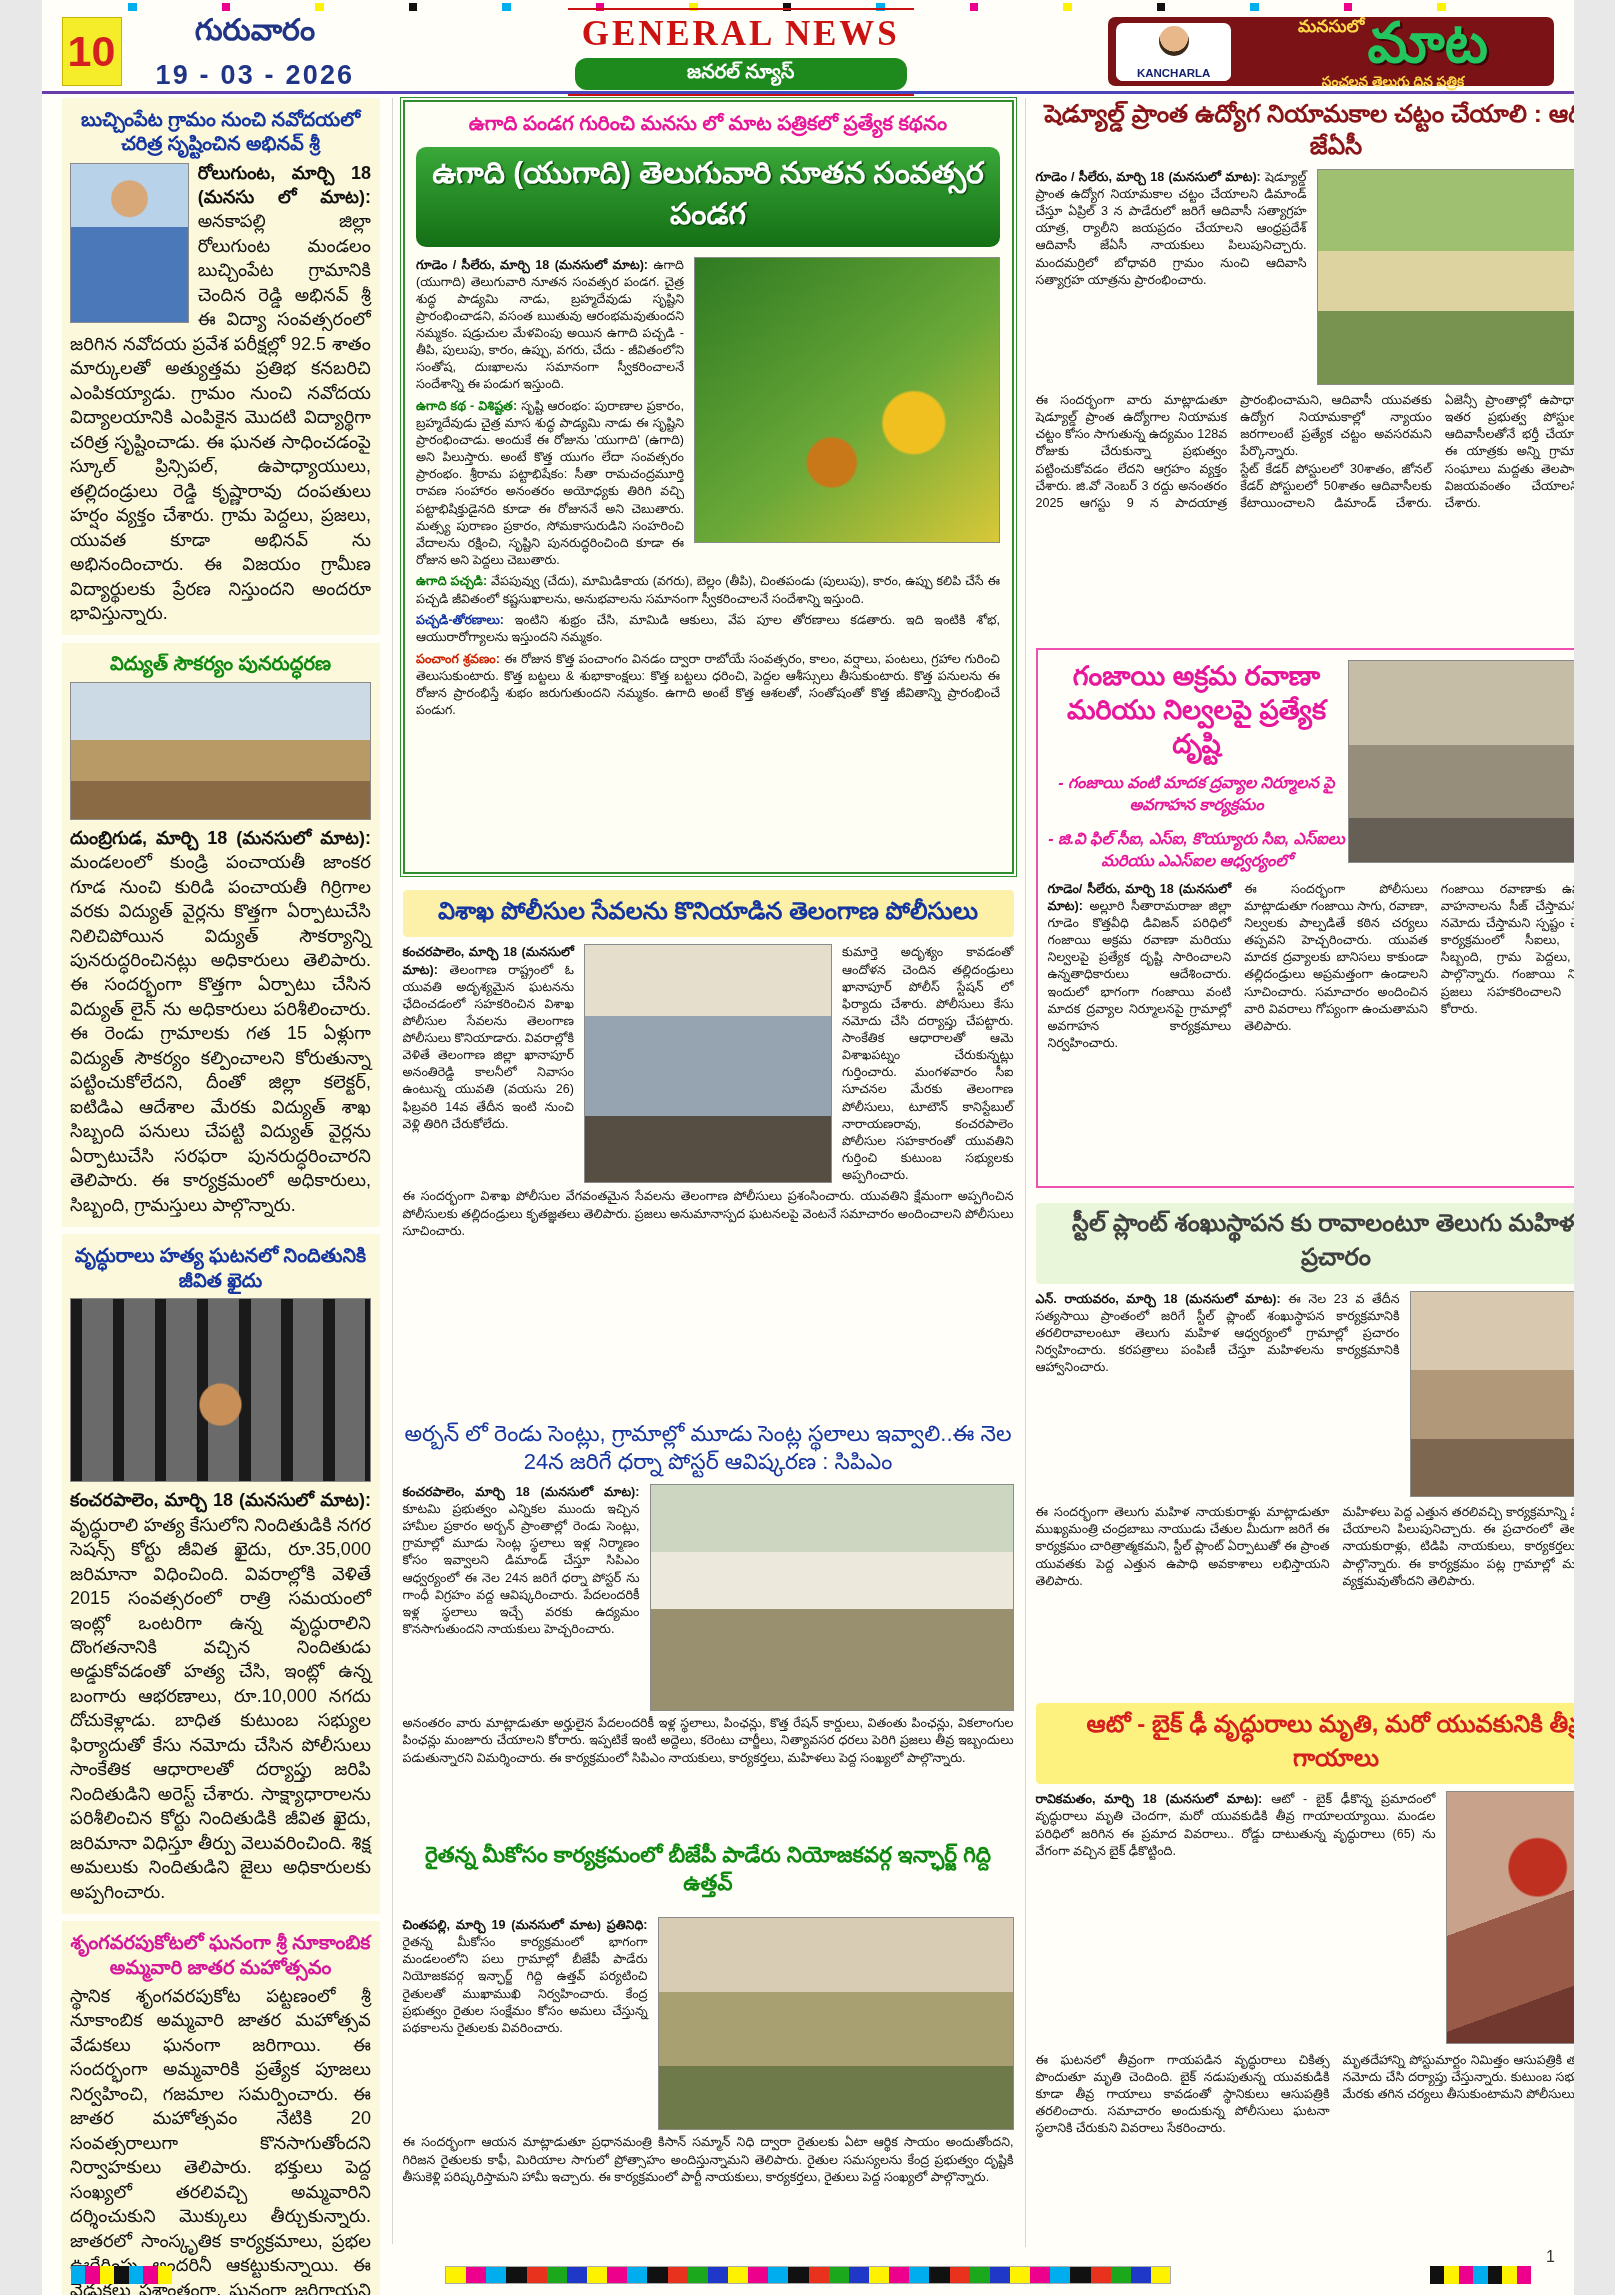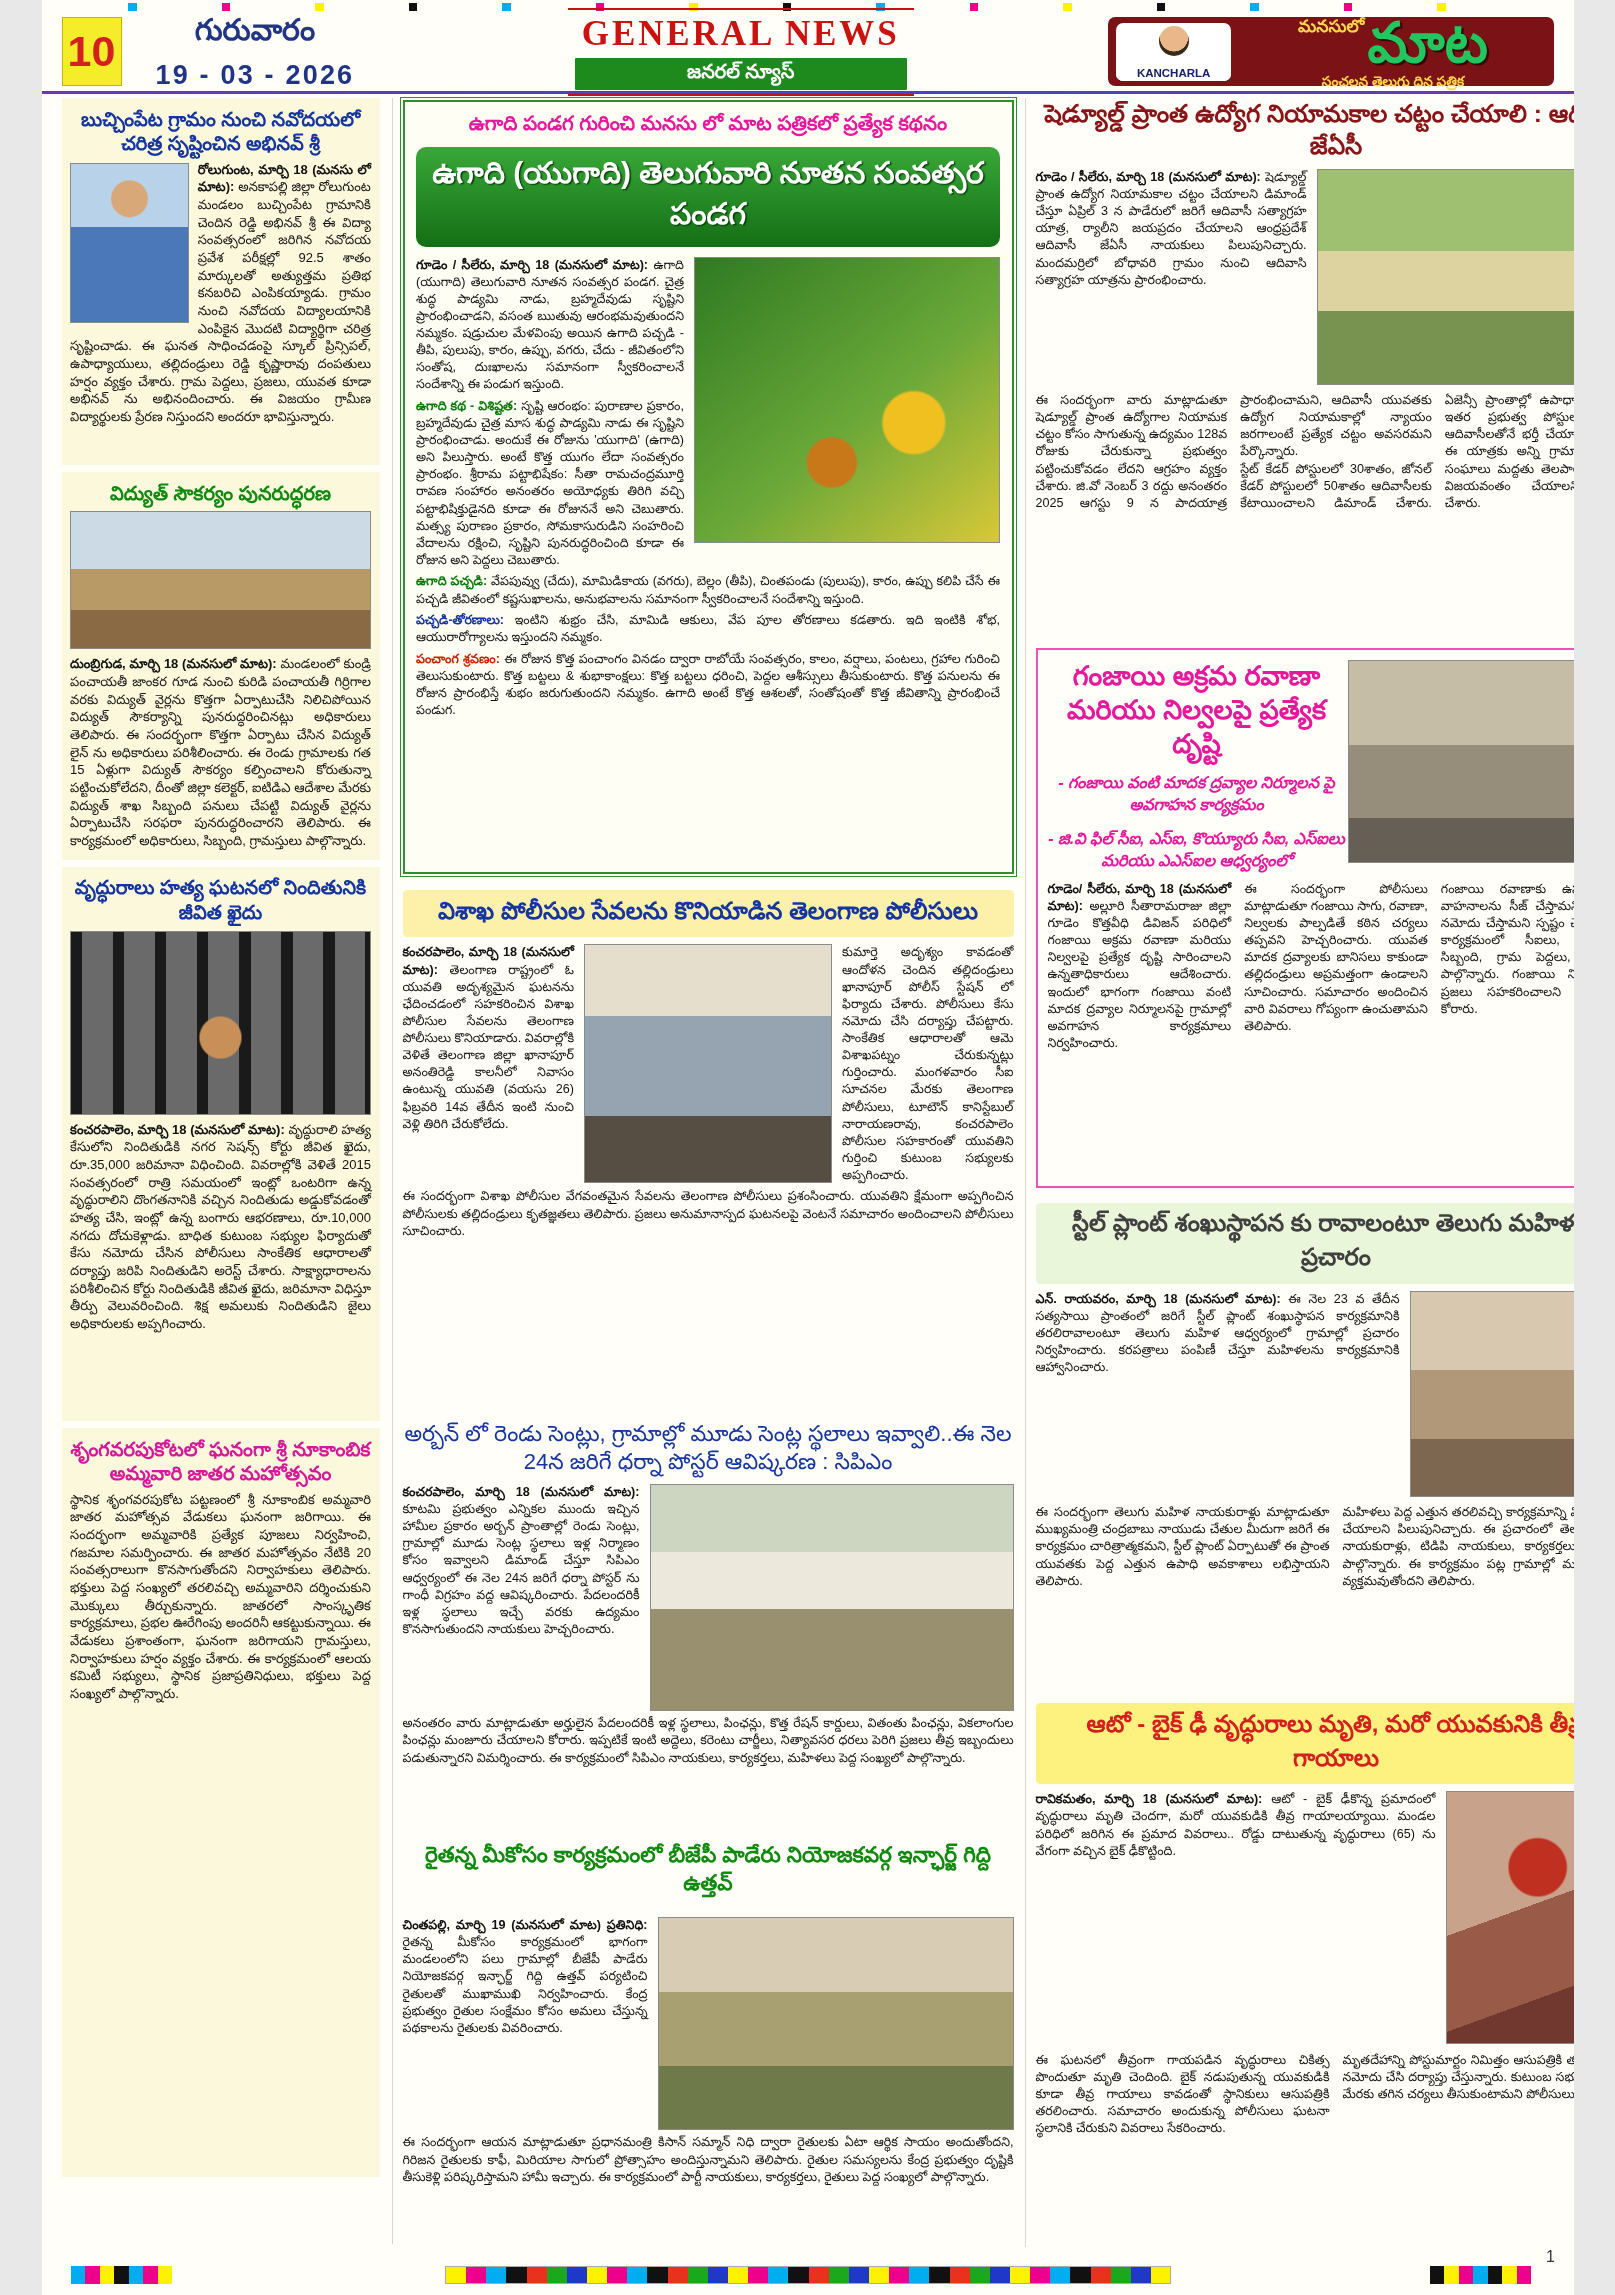--- a/index.html
+++ b/index.html
@@ -41,21 +41,21 @@
   .daydate { width: 238px; display: flex; flex-direction: column; justify-content: center;
              gap: 5.8px; text-align: center; }
   .day  { font-size: 30px; font-weight: bold; color: #203585; }
   .date { font-size: 27px; font-weight: bold; color: #203585; letter-spacing: 2.2px; }
   .hdr-spacer { flex: 1; }
   .section-box { width: 346px; align-self: center; text-align: center; padding: 4.3px 7.2px;
                  border-top: 2.9px solid #cc1111; border-bottom: 2.9px solid #cc1111; }
   .gen-en { font-family: "Liberation Serif", "DejaVu Serif", serif; font-size: 35px;
             font-weight: bold; color: #cc1111; letter-spacing: 2.9px; }
   .gen-te { margin-top: 4.3px; background: #1e8a1e; color: #fff; font-size: 19.4px;
-            font-weight: bold; border-radius: 1px; padding: 2.2px 0; }
+            font-weight: bold; border-radius: 12px; padding: 2.2px 0; }
   .brand-box { width: 446px; background: #7a1216; border-radius: 7.2px; display: flex;
                align-items: center; padding: 4.3px 8.6px; gap: 10px; }
   .brand-logo { width: 115px; height: 58px; background: #fff; border-radius: 7.2px;
                 position: relative; display: flex; flex-direction: column;
                 align-items: center; justify-content: flex-end; overflow: hidden; }
   .logo-face { position: absolute; top: 3.6px; width: 30px; height: 30px; border-radius: 50%;
                background: radial-gradient(circle at 50% 38%, #e8b88a 0 58%, #3a2a1a 60%); }
   .brand-name { font-size: 11.5px; font-weight: bold; color: #14206a; width: 100%;
                 text-align: center; padding: 2.2px 0; background: #fff; }
   .brand-text { flex: 1; text-align: center; line-height: 1; position: relative; }
@@ -68,21 +68,21 @@
               background: linear-gradient(90deg, #6a3aaa, #3a4ac8, #6a3aaa); }
 
   
   .col-left   { position: absolute; left: 20px;  top: 98px; width: 318px; }
   .col-center { position: absolute; left: 350px; top: 98px; width: 622px;
                 padding-left: 10px; border-left: 0.7px solid #d5d5d5; }
   .col-right  { position: absolute; left: 983px; top: 98px; width: 612px;
                 padding-left: 10px; border-left: 0.7px solid #d5d5d5; }
 
   .body { font-size: 12.6px; line-height: 1.36; text-align: justify; margin-top: 4.3px; }
-  .col-left .body { font-size: 13px; }
+  .col-left .body { font-size: 18px; }
   .dl { font-weight: bold; }
   .subhead { font-weight: bold; }
   .sh-green { color: #0a7a0a; } .sh-blue { color: #1535a0; } .sh-red { color: #cc2200; }
 
   .ph { border: 0.7px solid #8a8a8a; background-color: #ccc; }
 
   
   .col-left article { background: #fcf8dc; padding: 8.6px 8.6px 10px; margin-bottom: 7.2px; }
   .la-title { font-size: 19.4px; line-height: 1.28; font-weight: bold; text-align: center;
               margin-bottom: 4.3px; }

